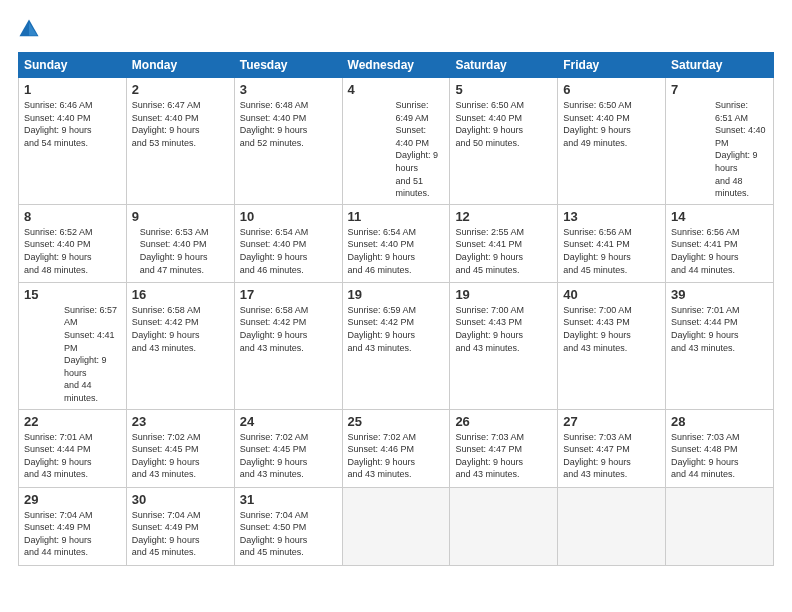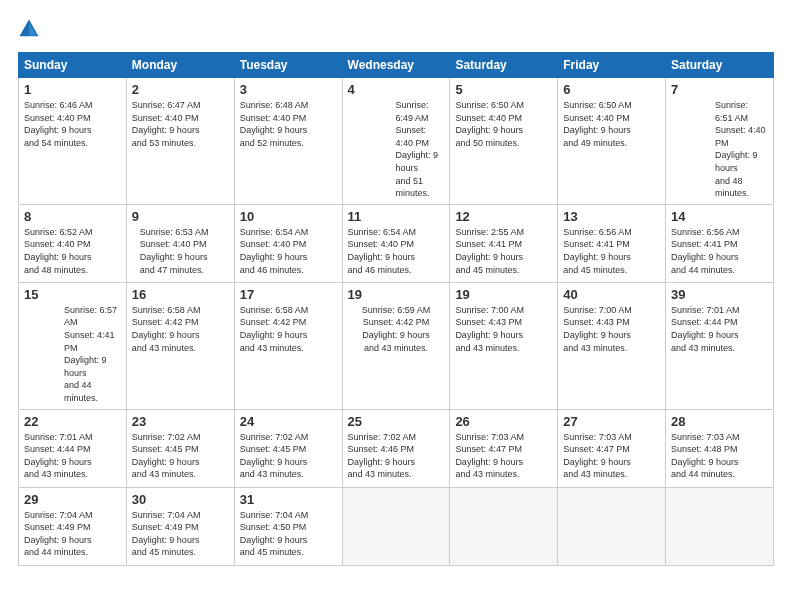--- a/index.html
+++ b/index.html
@@ -242,21 +242,21 @@
           </td>
           <td>
             <span class="day-num">17</span>
             <div class="day-info" style="white-space: pre-line;">Sunrise: 6:58 AM
 Sunset: 4:42 PM
 Daylight: 9 hours
 and 43 minutes.</div>
           </td>
           <td>
             <span class="day-num">19</span>
-            <div class="day-info" style="white-space: pre-line; text-align: center;">Sunrise: 6:59 AM
+            <div class="day-info" style="white-space: pre-line;">Sunrise: 6:59 AM
 Sunset: 4:42 PM
 Daylight: 9 hours
 and 43 minutes.</div>
           </td>
           <td>
             <span class="day-num">19</span>
             <div class="day-info" style="white-space: pre-line;">Sunrise: 7:00 AM
 Sunset: 4:43 PM
 Daylight: 9 hours
 and 43 minutes.</div>

